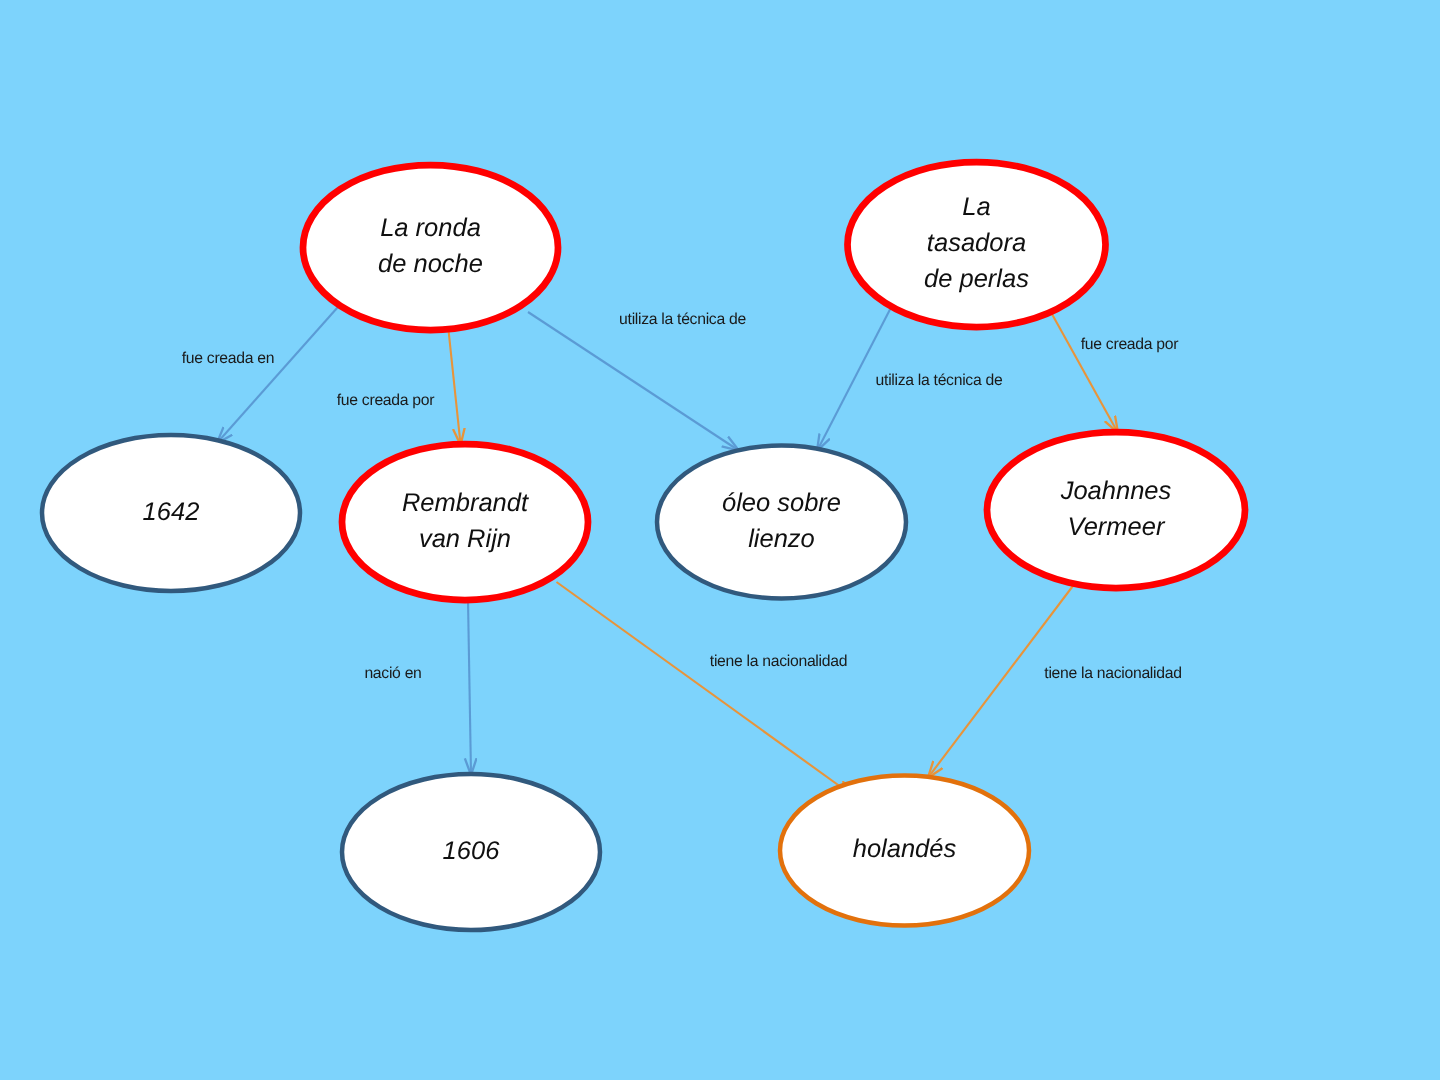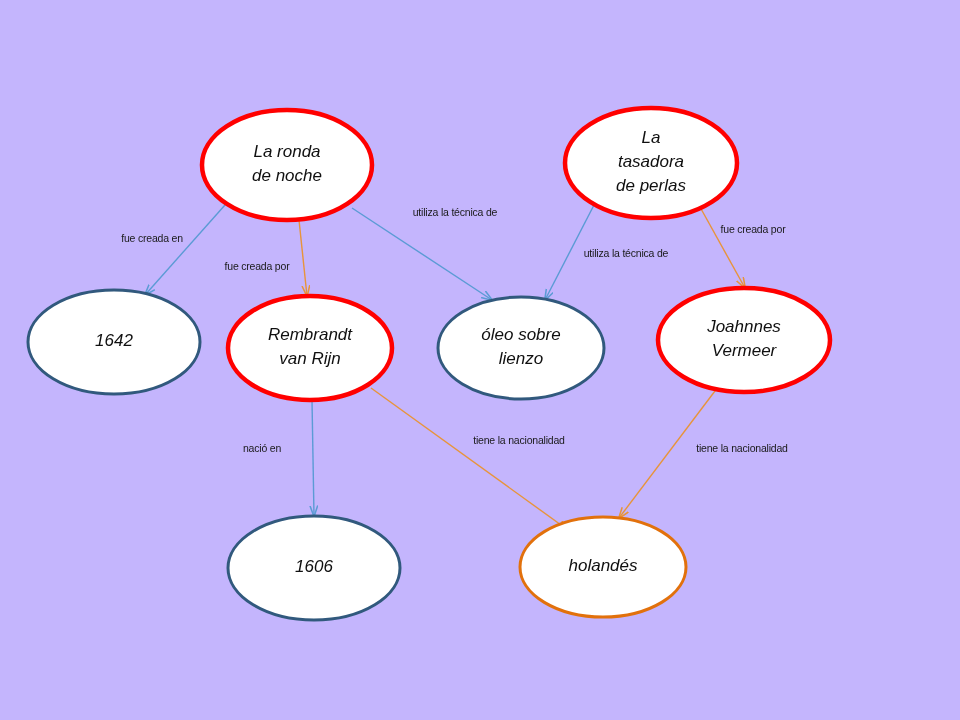--- a/index.html
+++ b/index.html
@@ -10,21 +10,21 @@
   body {
     width: 960px;
     height: 720px;
     overflow: hidden;
     font-family: "Liberation Sans", sans-serif;
   }
   #canvas {
     position: relative;
     width: 960px;
     height: 720px;
-    background: #c4b5fd;
+    background: #7dd3fc;
   }
   #graph-svg {
     position: absolute;
     top: 0;
     left: 0;
     width: 960px;
     height: 720px;
   }
   .node-label {
     font-family: "Liberation Sans", sans-serif;

